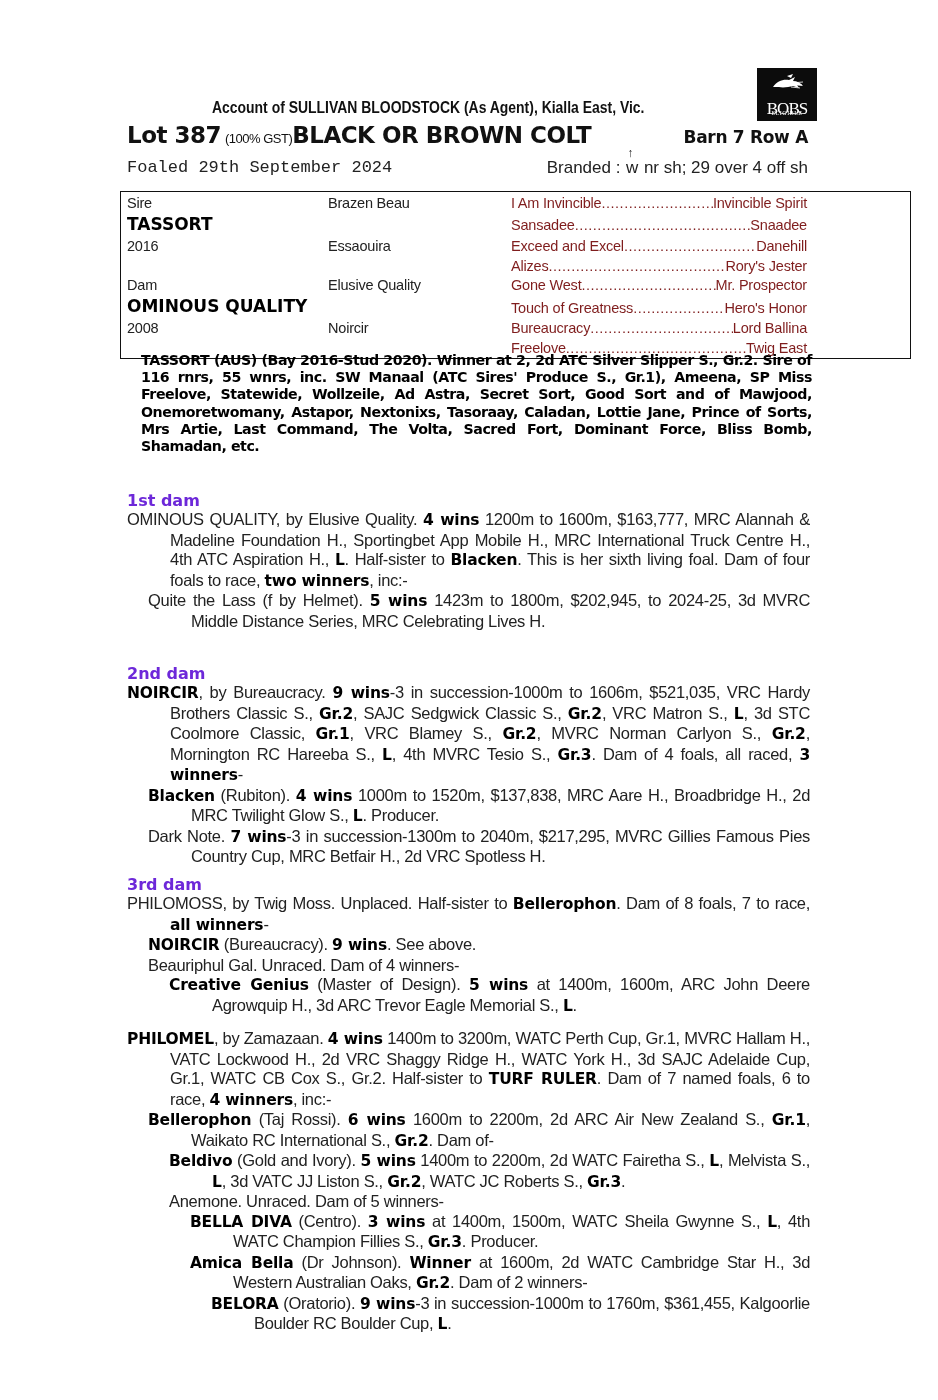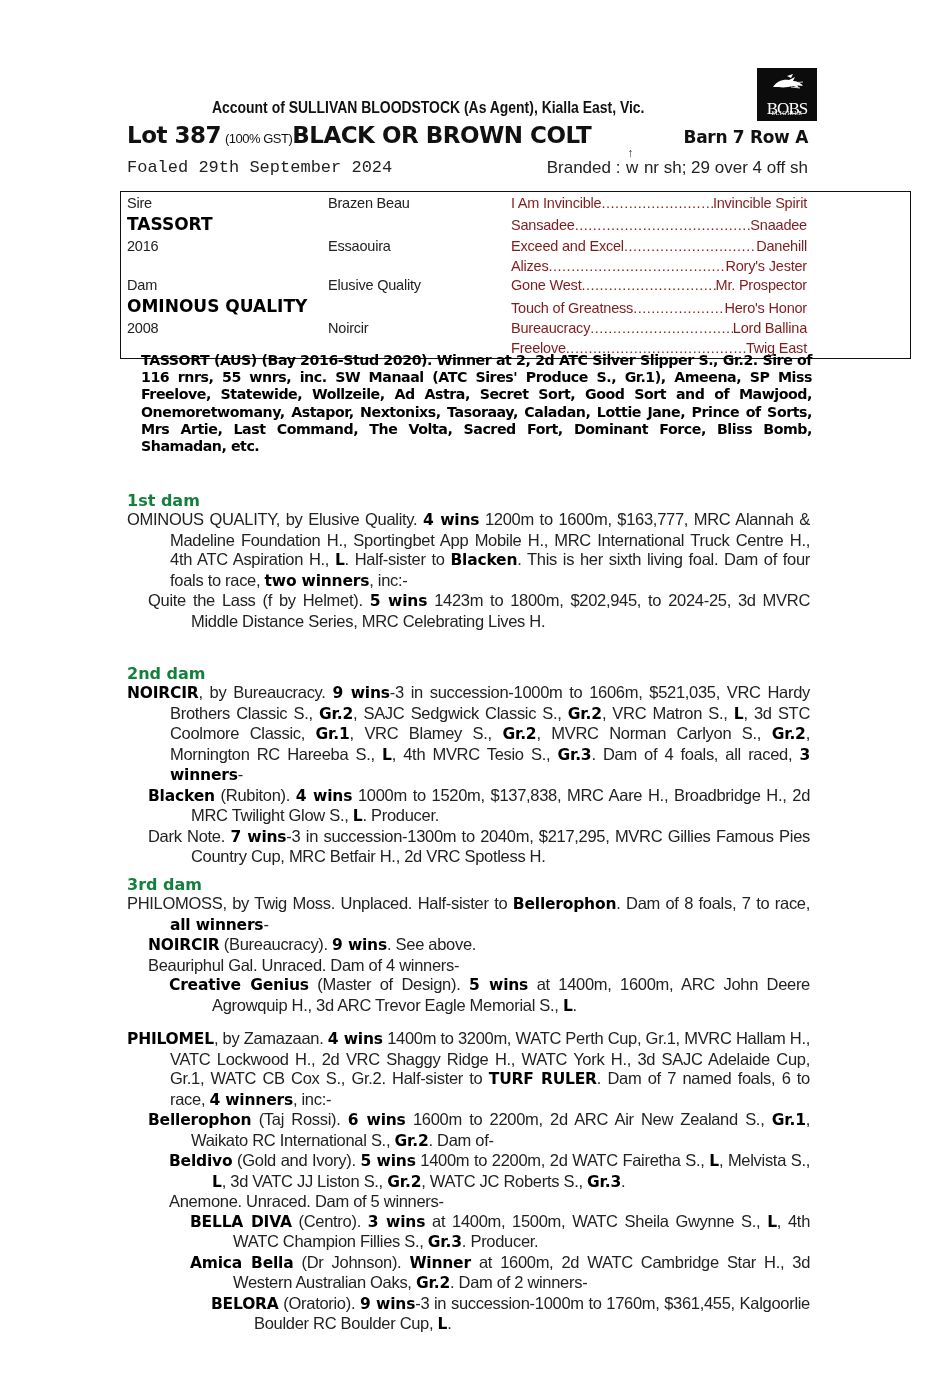--- a/index.html
+++ b/index.html
@@ -25,21 +25,21 @@
     .ped { position: absolute; left: 120px; top: 191px; width: 791px; height: 168px; border: 1.5px solid #111; box-sizing: border-box; padding-left: 48px; }
     .ped .cell { position: absolute; font-family: "Liberation Sans", sans-serif; font-size: 14.5px; color: #222; white-space: nowrap; letter-spacing: -0.2px; }
     .ped .big { font-family: "DejaVu Sans", sans-serif; font-weight: bold; font-size: 17px; color: #000; letter-spacing: 0; }
     .ped .anc { position: absolute; left: 390px; width: 296px; display: flex; font-family: "Liberation Sans", sans-serif; font-size: 14.5px; color: #7f1d1d; white-space: nowrap; letter-spacing: -0.2px; }
     .ped .anc .dots { flex: 1; overflow: hidden; }
     .ped .anc .dots::after { content: "......................................................................................"; letter-spacing: 0.5px; }
 
     .sire-blurb { position: absolute; left: 133px; top: 352px; width: 671px; font-family: "DejaVu Sans", sans-serif; font-weight: bold; font-size: 14.2px; line-height: 17.2px; text-align: justify; letter-spacing: -0.45px; color: #000; margin-left: 8px; }
 
     .section { position: absolute; left: 127px; width: 683px; }
-    .sec-title { font-family: "DejaVu Sans", sans-serif; font-weight: bold; font-size: 16px; line-height: 19px; color: #15803d; }
+    .sec-title { font-family: "DejaVu Sans", sans-serif; font-weight: bold; font-size: 16px; line-height: 19px; color: #6d28d9; }
     .entry { font-family: "Liberation Sans", sans-serif; font-size: 16.5px; line-height: 19.5px; color: #222; text-align: justify; letter-spacing: -0.3px; }
     .entry b, .b { font-family: "DejaVu Sans", sans-serif; font-weight: bold; color: #000; letter-spacing: -0.2px; font-size: 15.5px; }
     .i0 { padding-left: 43px; text-indent: -43px; }
     .i1 { padding-left: 64px; text-indent: -43px; }
     .i2 { padding-left: 85px; text-indent: -43px; }
     .i3 { padding-left: 106px; text-indent: -43px; }
     .i4 { padding-left: 127px; text-indent: -43px; }
     .last { text-align-last: left; }
   </style>
 </head>

